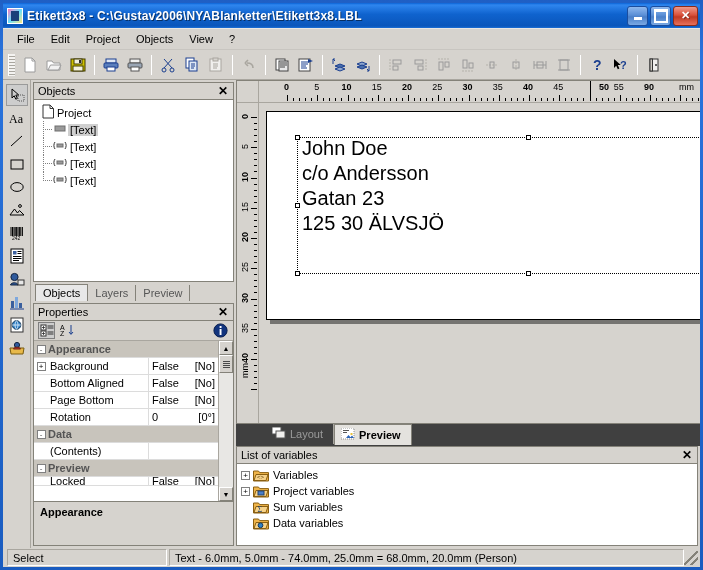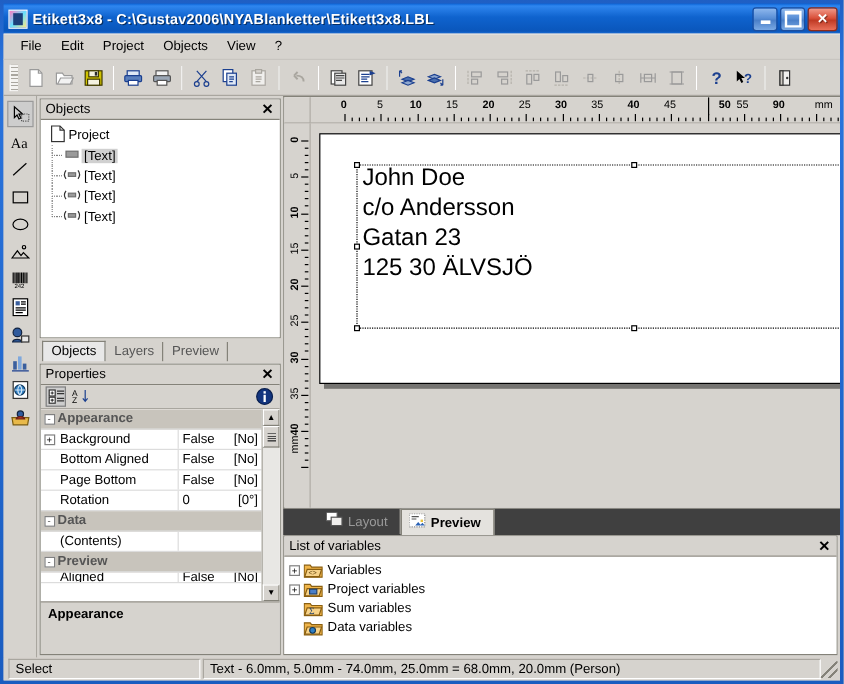--- a/index.html
+++ b/index.html
@@ -658,21 +658,21 @@
               </div>
 
               <div class="prow pcat">
                 <span class="pexp">
                     <b>-</b>
                   </span>
                 <span>Preview</span>
               </div>
               <div class="prow" style="height:9px; overflow:hidden;">
                 <span class="pexp"></span>
-                <span class="pname">Aligned</span>
+                <span class="pname">Locked</span>
                 <span class="pval">
                   <span>False</span>
                   <span>[No]</span>
                 </span>
               </div>
             </div>
 
             <div class="vscroll">
               <div>
                 <div class="sbtn">▲</div>

